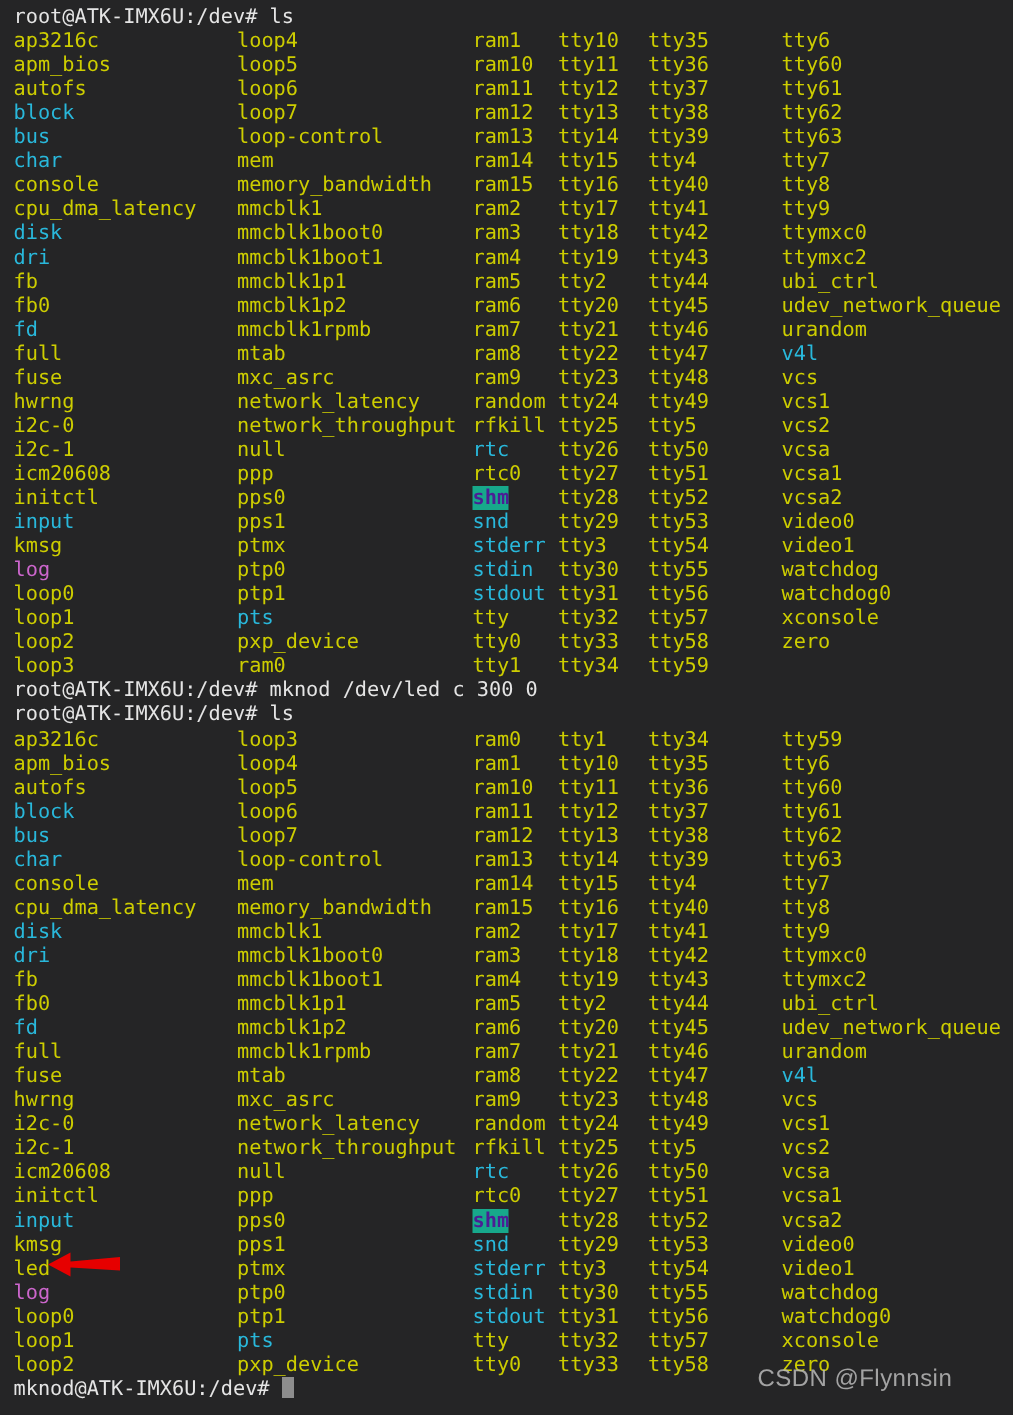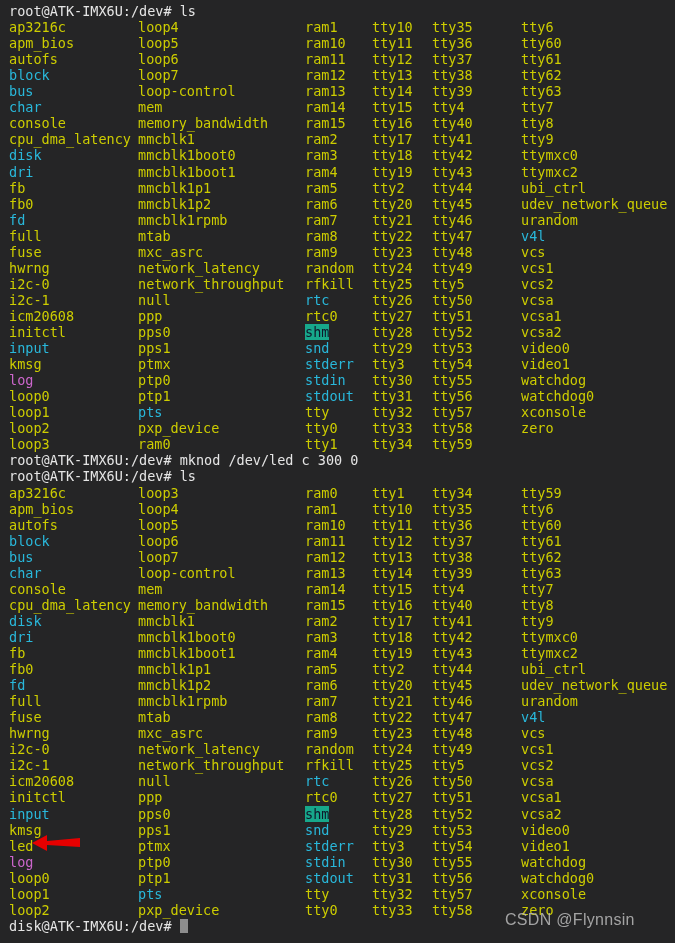--- a/index.html
+++ b/index.html
@@ -25,33 +25,34 @@
     width: 675px;
     height: 16px;
     white-space: pre;
   }
   .cell {
     position: absolute;
     white-space: pre;
     top: 0;
   }
   .c0 { left: 9px;   }
-  .c1 { left: 138px; }
-  .c2 { left: 305px; }
+  .c1 { left: 158px; }
+  .c2 { left: 315px; }
   .c3 { left: 372px; }
   .c4 { left: 432px; }
   .c5 { left: 521px; }
 
   .fg-yellow  { color: #cdcd00; }
   .fg-cyan    { color: #29b8db; }
   .fg-magenta { color: #cc66cc; }
 
   .hl-shm {
     background: #17a88b;
-    color: #0f172a;
+    color: #4c1d95;
+    font-weight: bold;
   }
 
   .prompt-line {
     position: absolute;
     left: 9px;
     white-space: pre;
     color: #e5e5e5;
     height: 16px;
   }
 
@@ -139,21 +140,21 @@
       <div class="line" style="top: 757.35px;"><span class="cell c0 fg-yellow">i2c-1</span><span class="cell c1 fg-yellow">network_throughput</span><span class="cell c2 fg-yellow">rfkill</span><span class="cell c3 fg-yellow">tty25</span><span class="cell c4 fg-yellow">tty5</span><span class="cell c5 fg-yellow">vcs2</span></div>
       <div class="line" style="top: 773.4px;"><span class="cell c0 fg-yellow">icm20608</span><span class="cell c1 fg-yellow">null</span><span class="cell c2 fg-cyan">rtc</span><span class="cell c3 fg-yellow">tty26</span><span class="cell c4 fg-yellow">tty50</span><span class="cell c5 fg-yellow">vcsa</span></div>
       <div class="line" style="top: 789.45px;"><span class="cell c0 fg-yellow">initctl</span><span class="cell c1 fg-yellow">ppp</span><span class="cell c2 fg-yellow">rtc0</span><span class="cell c3 fg-yellow">tty27</span><span class="cell c4 fg-yellow">tty51</span><span class="cell c5 fg-yellow">vcsa1</span></div>
       <div class="line" style="top: 805.5px;"><span class="cell c0 fg-cyan">input</span><span class="cell c1 fg-yellow">pps0</span><span class="cell c2 hl-shm">shm</span><span class="cell c3 fg-yellow">tty28</span><span class="cell c4 fg-yellow">tty52</span><span class="cell c5 fg-yellow">vcsa2</span></div>
       <div class="line" style="top: 821.55px;"><span class="cell c0 fg-yellow">kmsg</span><span class="cell c1 fg-yellow">pps1</span><span class="cell c2 fg-cyan">snd</span><span class="cell c3 fg-yellow">tty29</span><span class="cell c4 fg-yellow">tty53</span><span class="cell c5 fg-yellow">video0</span></div>
       <div class="line" style="top: 837.6px;"><span class="cell c0 fg-yellow">led</span><span class="cell c1 fg-yellow">ptmx</span><span class="cell c2 fg-cyan">stderr</span><span class="cell c3 fg-yellow">tty3</span><span class="cell c4 fg-yellow">tty54</span><span class="cell c5 fg-yellow">video1</span></div>
       <div class="line" style="top: 853.65px;"><span class="cell c0 fg-magenta">log</span><span class="cell c1 fg-yellow">ptp0</span><span class="cell c2 fg-cyan">stdin</span><span class="cell c3 fg-yellow">tty30</span><span class="cell c4 fg-yellow">tty55</span><span class="cell c5 fg-yellow">watchdog</span></div>
       <div class="line" style="top: 869.7px;"><span class="cell c0 fg-yellow">loop0</span><span class="cell c1 fg-yellow">ptp1</span><span class="cell c2 fg-cyan">stdout</span><span class="cell c3 fg-yellow">tty31</span><span class="cell c4 fg-yellow">tty56</span><span class="cell c5 fg-yellow">watchdog0</span></div>
       <div class="line" style="top: 885.75px;"><span class="cell c0 fg-yellow">loop1</span><span class="cell c1 fg-cyan">pts</span><span class="cell c2 fg-yellow">tty</span><span class="cell c3 fg-yellow">tty32</span><span class="cell c4 fg-yellow">tty57</span><span class="cell c5 fg-yellow">xconsole</span></div>
       <div class="line" style="top: 901.8px;"><span class="cell c0 fg-yellow">loop2</span><span class="cell c1 fg-yellow">pxp_device</span><span class="cell c2 fg-yellow">tty0</span><span class="cell c3 fg-yellow">tty33</span><span class="cell c4 fg-yellow">tty58</span><span class="cell c5 fg-yellow">zero</span></div>
-      <div class="prompt-line" style="top: 917.85px;"><span>disk@ATK-IMX6U:/dev# </span><span class="cursor"></span></div>
+      <div class="prompt-line" style="top: 917.85px;"><span>mknod@ATK-IMX6U:/dev# </span><span class="cursor"></span></div>
     </div>
 
   <svg id="arrow" viewBox="0 0 50 20" xmlns="http://www.w3.org/2000/svg">
     <path d="M 49 5 L 16 8 L 16 2 L 1 10 L 16 18 L 16 12 L 49 14 Z" fill="#e60000"></path>
   </svg>
 
   <div id="watermark">CSDN @Flynnsin</div>
 </div>
 
 </body></html>

